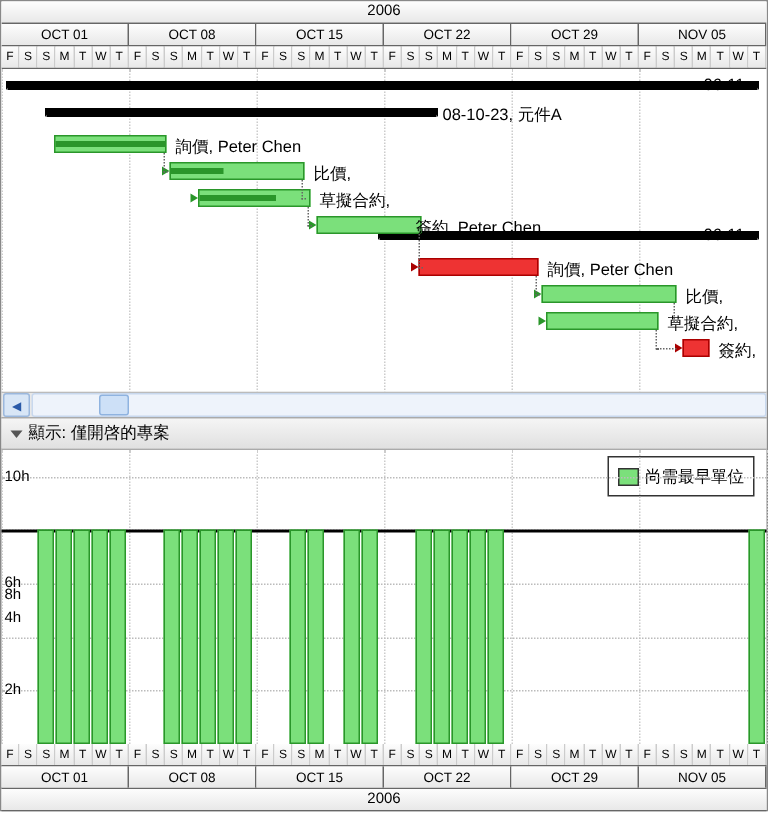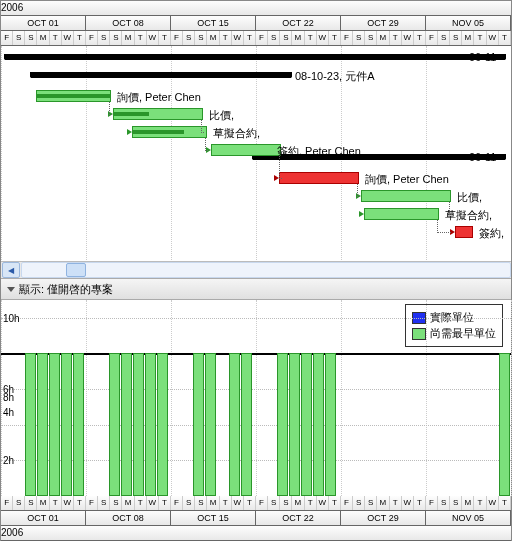--- a/index.html
+++ b/index.html
@@ -7,21 +7,21 @@
     padding: 0;
     font-family: Tahoma, Arial, sans-serif;
     font-size: 11px;
     background: #fff;
     color: #000;
     width: 512px;
   }
   .frame { width: 512px; border: 1px solid #888; box-sizing: border-box; }
   .gantt-area { position: relative; height: 260px; background: #fff; overflow: hidden; }
   .header { display: flex; flex-direction: column; }
-  .year-row { height: 14px; line-height: 14px; text-align: left; font-size: 10px; border-bottom: 1px solid #666; background: linear-gradient(#fdfdfd,#e8e8e8); }
+  .year-row { height: 14px; line-height: 14px; text-align: center; font-size: 10px; border-bottom: 1px solid #666; background: linear-gradient(#fdfdfd,#e8e8e8); }
   .week-row, .day-row { display: flex; height: 14px; font-size: 9px; border-bottom: 1px solid #666; }
   .week-cell { flex: 1; border-right: 1px solid #666; text-align: center; line-height: 14px; background: linear-gradient(#fdfdfd,#e8e8e8); }
   .day-row span { flex: 1; text-align: center; line-height: 14px; border-right: 1px solid #ccc; background: linear-gradient(#fdfdfd,#e8e8e8); font-size: 8px; }
   .chart-body { position: relative; height: 240px; border-top: none; }
   .vgrid { position: absolute; top: 0; bottom: 0; border-left: 1px dotted #ccc; }
   .bar { position: absolute; height: 12px; }
   .bar.summary { height: 6px; background: #000; }
   .bar.summary::before, .bar.summary::after {
     content: ""; position: absolute; top: 0; width: 0; height: 0;
     border-top: 6px solid #000;
@@ -187,24 +187,20 @@
   </div>
 
   <div class="section-header">
     <span class="caret"></span>
     <span>顯示: 僅開啓的專案</span>
   </div>
 
   <div class="histo-area">
     <div class="histo-body" id="histo-body">
       <div class="legend" id="legend">
-          <div>
-            <span class="sw" style="background: rgb(32, 48, 240);"></span>
-            <span>實際單位</span>
-          </div>
           <div>
             <span class="sw" style="background: rgb(123, 224, 123);"></span>
             <span>尚需最早單位</span>
           </div>
         </div>
     <div class="vgrid" style="left: 0px;"></div>
         <div class="vgrid" style="left: 85px;"></div>
         <div class="vgrid" style="left: 170px;"></div>
         <div class="vgrid" style="left: 255px;"></div>
         <div class="vgrid" style="left: 340px;"></div>

